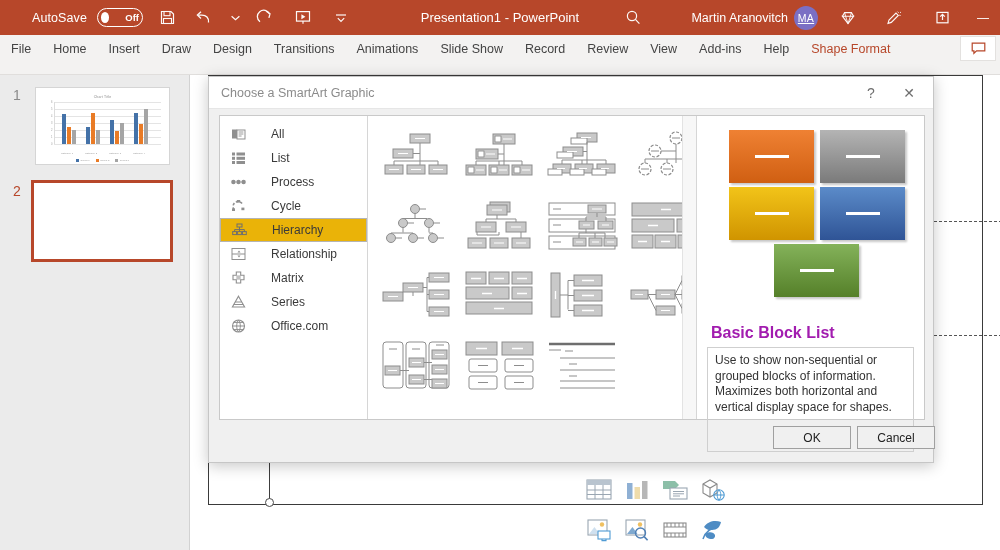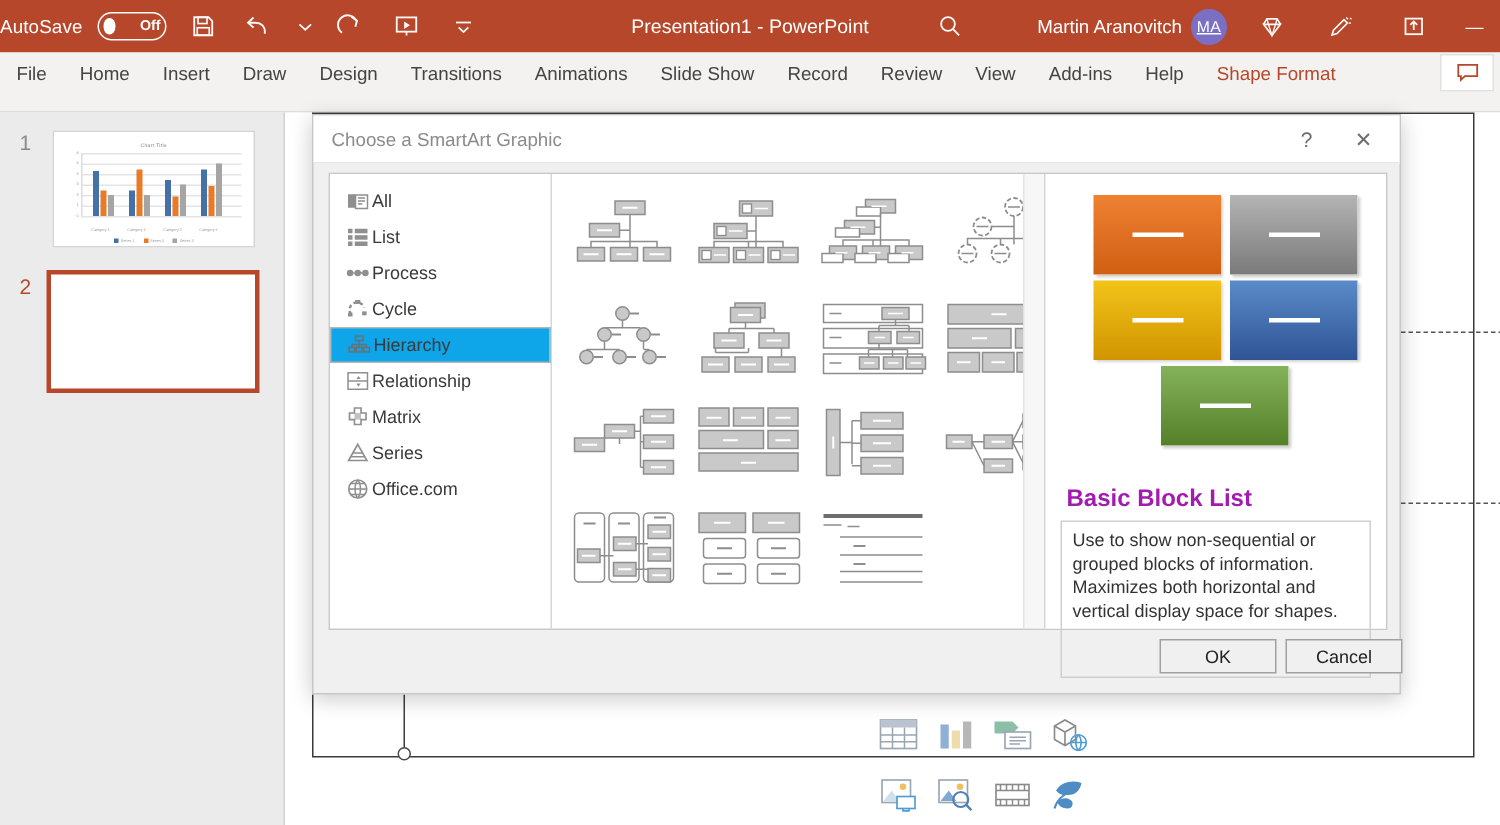--- a/index.html
+++ b/index.html
@@ -10,21 +10,21 @@
     background: #fff;
   }
   #app { position: relative; width: 1000px; height: 550px; }
 
   
   .titlebar {
     position: absolute; left: 0; top: 0; width: 1000px; height: 35px;
     background: #b7472a; color: #fff;
     display: flex; align-items: center;
   }
-  .tb-left { display: flex; align-items: center; padding-left: 0; gap: 10px; }
+  .tb-left { display: flex; align-items: center; padding-left: 32px; gap: 10px; }
   .autosave-label { font-size: 12.5px; color: #fff; letter-spacing: .1px; }
   .toggle {
     width: 46px; height: 19px; border-radius: 10px;
     border: 1.6px solid #fff; display: flex; align-items: center;
     padding: 0 3px; gap: 16px;
   }
   .toggle .knob { width: 11px; height: 11px; border-radius: 50%; background: #fff; }
   .toggle .off { font-size: 9.5px; color: #fff; font-weight: bold; }
   .qicon {
     width: 28px; height: 26px; display: flex; align-items: center;
@@ -139,24 +139,24 @@
     position: absolute; top: 0; height: 32px; width: 32px;
     display: flex; align-items: center; justify-content: center;
     color: #6e6e6e; font-size: 14px;
   }
   .dlg-body {
     position: absolute; left: 10px; top: 38px; width: 706px; height: 305px;
     background: #fff; border: 1px solid #c9c9c9; display: flex;
   }
   .cat-pane { width: 148px; border-right: 1px solid #d6d6d6; padding-top: 6px; }
   .cat-item {
-    height: 24px; display: flex; align-items: center; gap: 1px;
+    height: 24px; display: flex; align-items: center; gap: 24px;
     padding-left: 10px; font-size: 12px; color: #3a3a3a;
   }
-  .cat-item.active { background: #0ea5e9; border: 1px solid #b4b4b4; }
+  .cat-item.active { background: #eab308; border: 1px solid #b4b4b4; }
   .cat-ic { width: 17px; height: 17px; display: flex; align-items: center; justify-content: center; }
 
   .gal-pane { flex: 1; position: relative; overflow: hidden; padding: 10px 4px 0 10px; }
   .gal-grid { display: grid; grid-template-columns: repeat(4, 78px); gap: 8px 5px; }
   .gal-cell {
     width: 78px; height: 62px; display: flex; align-items: center; justify-content: center;
   }
   .gal-cell svg { display: block; }
   .gal-sb {
     position: absolute; right: 0; top: 0; bottom: 0; width: 14px;

